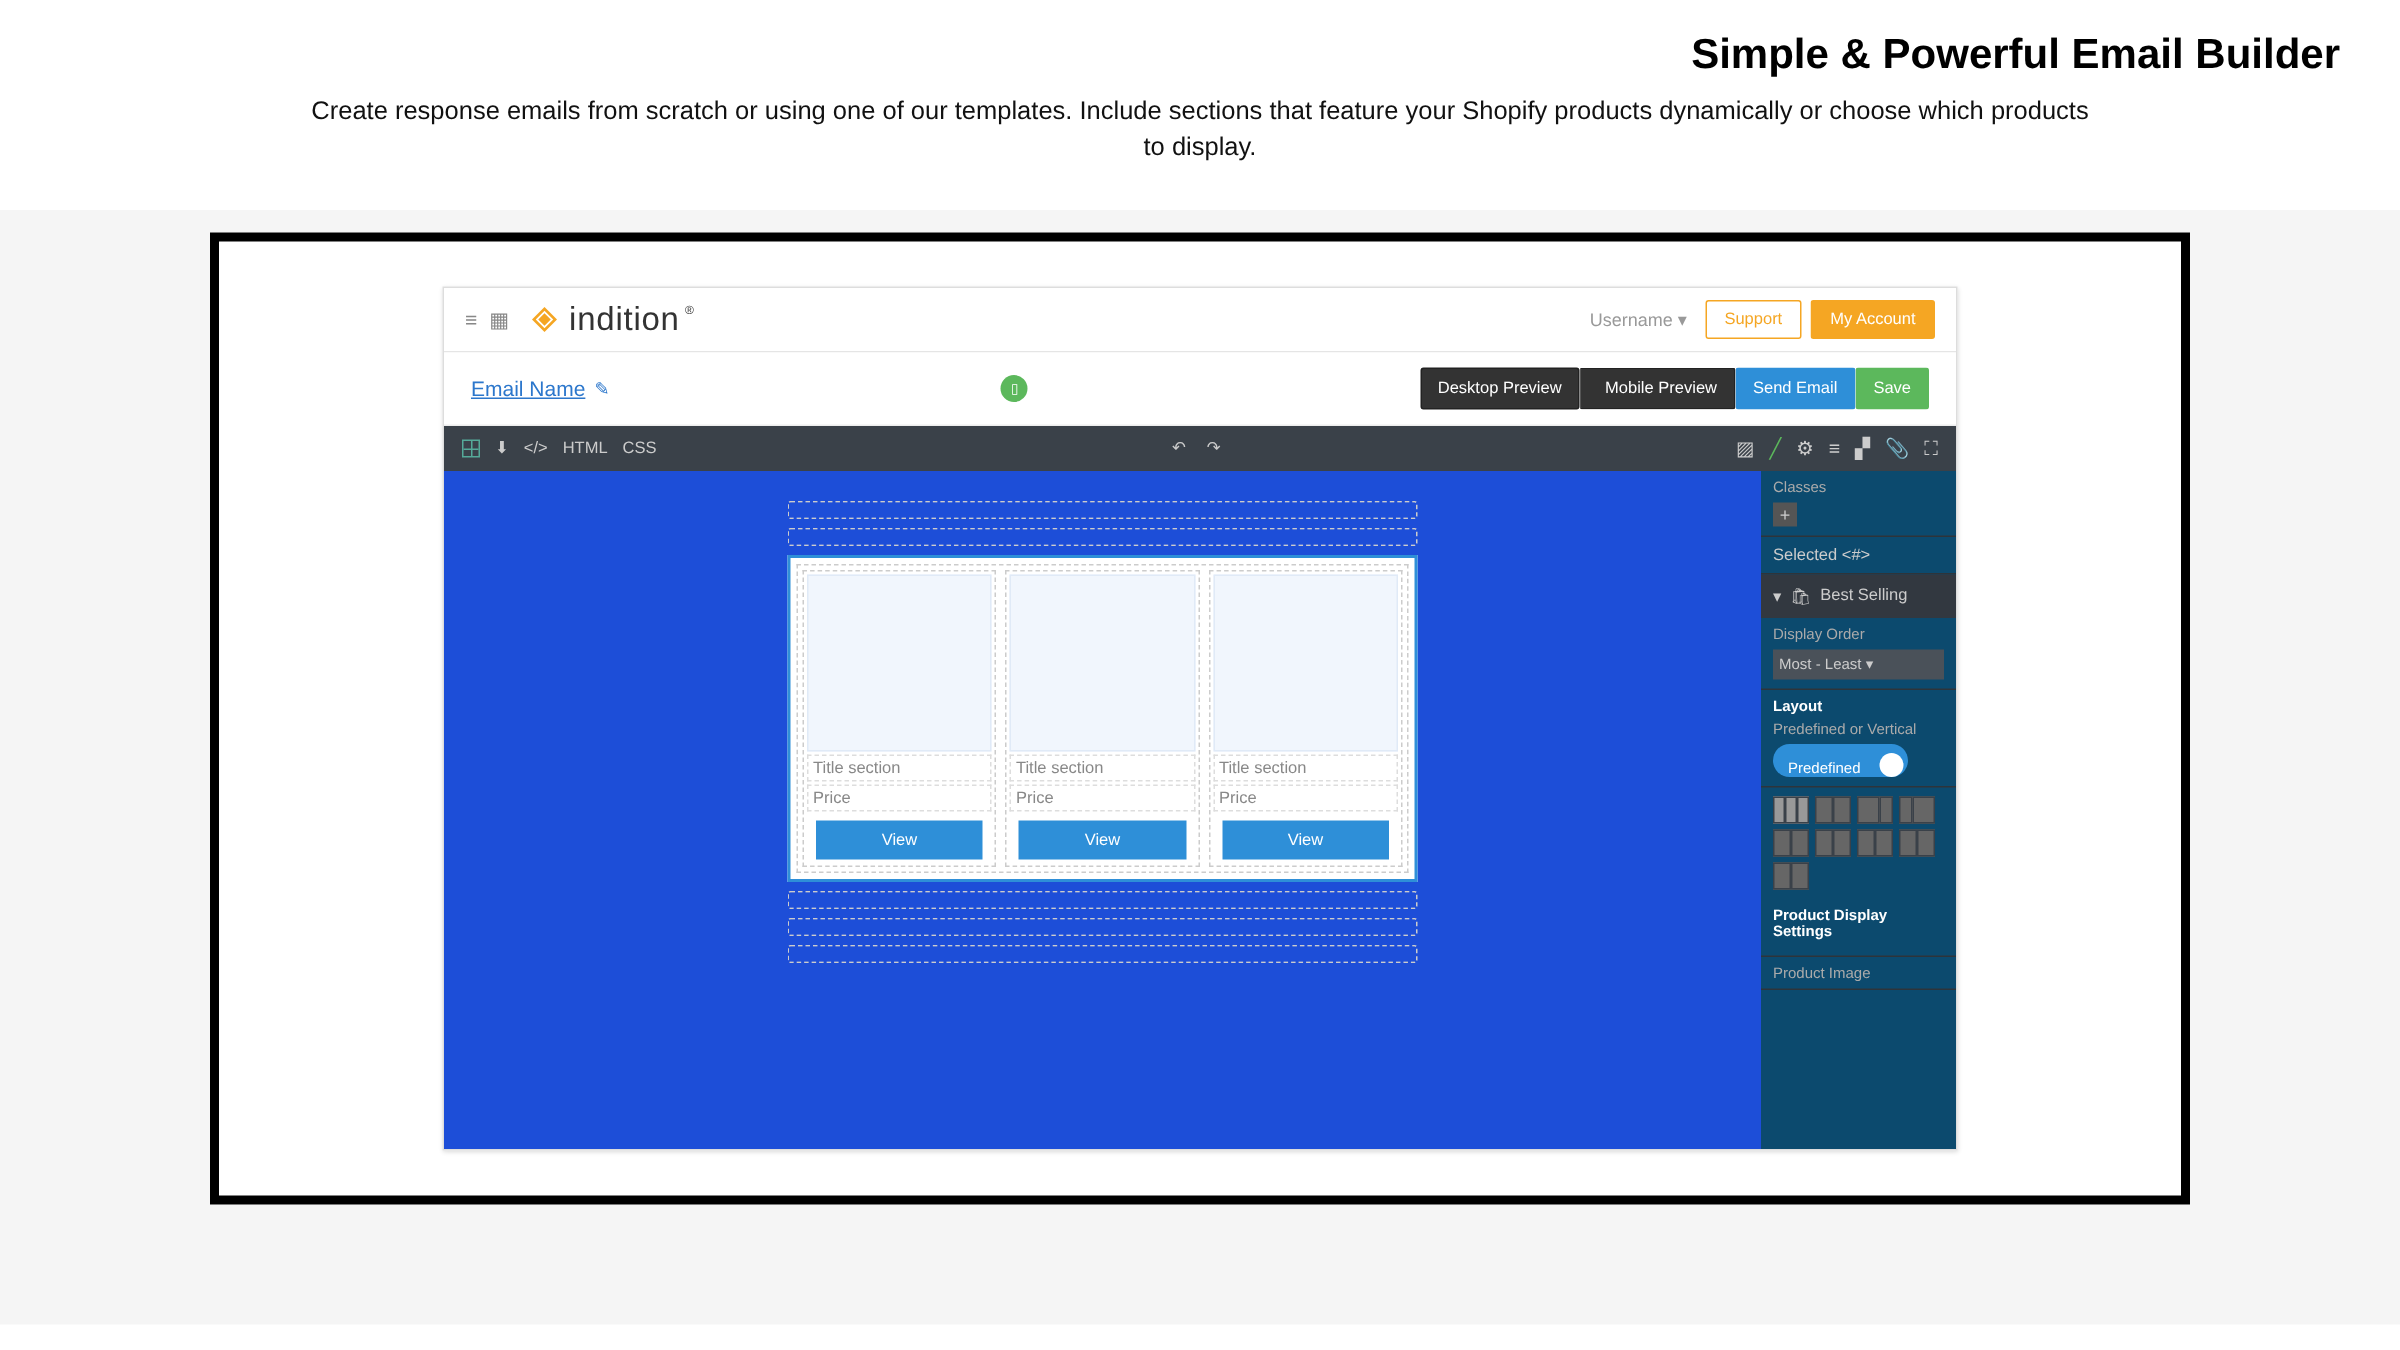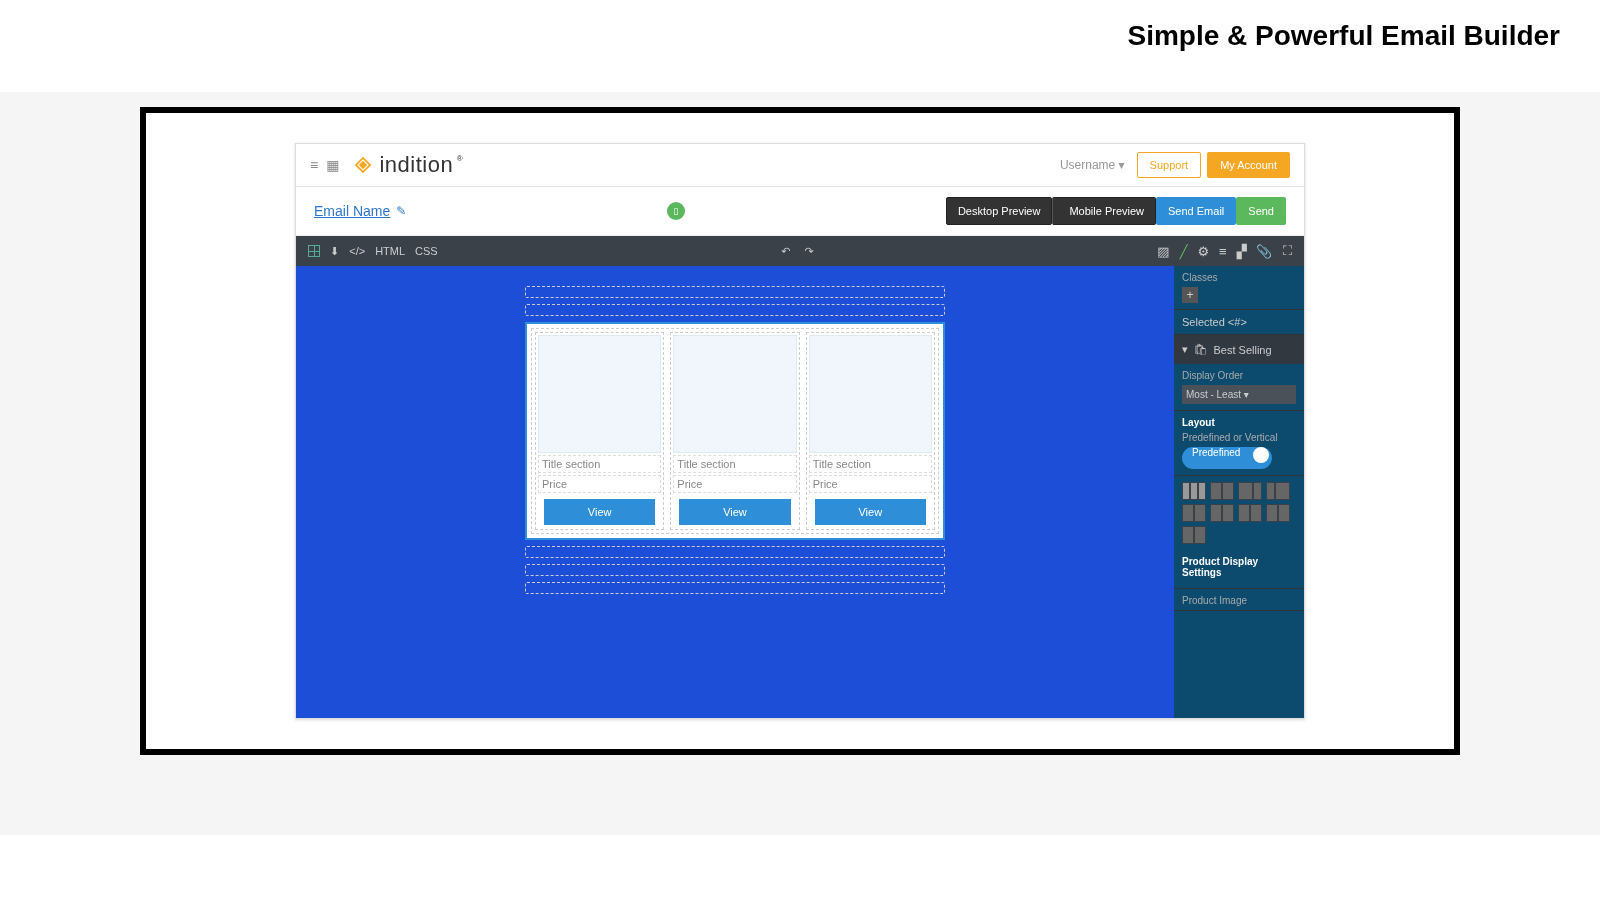--- a/index.html
+++ b/index.html
@@ -58,34 +58,35 @@
 .t-sec { border: 1px dashed #ddd; font-size: 11px; color: #888; padding: 2px 3px; }
 .view-btn { background: #2e8fd8; color: #fff; text-align: center; font-size: 11px; padding: 7px 0; margin: 4px 6px 2px; }
 
 
 .panel { width: 130px; background: #0c4a6e; color: #ccc; font-size: 11px; overflow: hidden; }
 .panel .sec { padding: 6px 8px; border-bottom: 1px solid #2e343a; }
 .panel .lbl { color: #aaa; font-size: 10px; margin-bottom: 4px; }
 .panel .plus { width: 16px; height: 16px; background: #555; display: flex; align-items: center; justify-content: center; font-size: 12px; }
 .panel .bs { background: #323840; padding: 8px; display: flex; align-items: center; gap: 6px; font-size: 11px; }
 .panel select, .panel .sel { width: 100%; background: #4a5159; color: #ccc; border: none; font-size: 10px; padding: 4px; }
-.toggle { display: flex; align-items: flex-start; background: #2e8fd8; border-radius: 12px; height: 22px; padding: 0 3px 0 10px; width: 90px; justify-content: space-between; margin-top: 4px; }
+.toggle { display: flex; align-items: flex-end; background: #2e8fd8; border-radius: 12px; height: 22px; padding: 0 3px 0 10px; width: 90px; justify-content: space-between; margin-top: 4px; }
 .toggle span { color: #fff; font-size: 10px; }
 .toggle .knob { width: 16px; height: 16px; background: #fff; border-radius: 50%; }
 .layout-grid { display: flex; flex-wrap: wrap; gap: 4px; padding: 6px 8px; }
 .lg-item { width: 24px; height: 18px; background: #555; display: flex; }
 .lg-item.active { background: #888; }
 .lg-item .c { flex: 1; border: 1px solid #3a4149; background: #999; }
 .lg-item .c.d { background: #666; }
 </style>
 </head>
 <body>
 
 <div class="hero">
   <h1>Simple &amp; Powerful Email Builder</h1>
+  <p>Create response emails from scratch or using one of our templates. Include sections that feature your Shopify products dynamically or choose which products to display.</p>
 </div>
 
 <div class="gray-band">
   <div class="frame">
     <div class="app">
 
       <div class="topbar">
         <div class="menu-icons">
           <span>≡</span>
           <span>▦</span>
@@ -106,21 +107,21 @@
 
       <div class="bar2">
         <span class="email-name">Email Name</span>
         <span class="pencil">✎</span>
         <div class="center">
           <span class="mobile-dot">▯</span>
         </div>
         <span class="btn btn-dark">Desktop Preview</span>
         <span class="btn btn-dark">Mobile Preview</span>
         <span class="btn btn-blue">Send Email</span>
-        <span class="btn btn-green">Send</span>
+        <span class="btn btn-green">Save</span>
       </div>
 
       <div class="strip">
         <div class="left">
           <span class="grid-ic"></span>
           <span>⬇</span>
           <span>&lt;/&gt;</span>
           <span>HTML</span>
           <span>CSS</span>
         </div>

